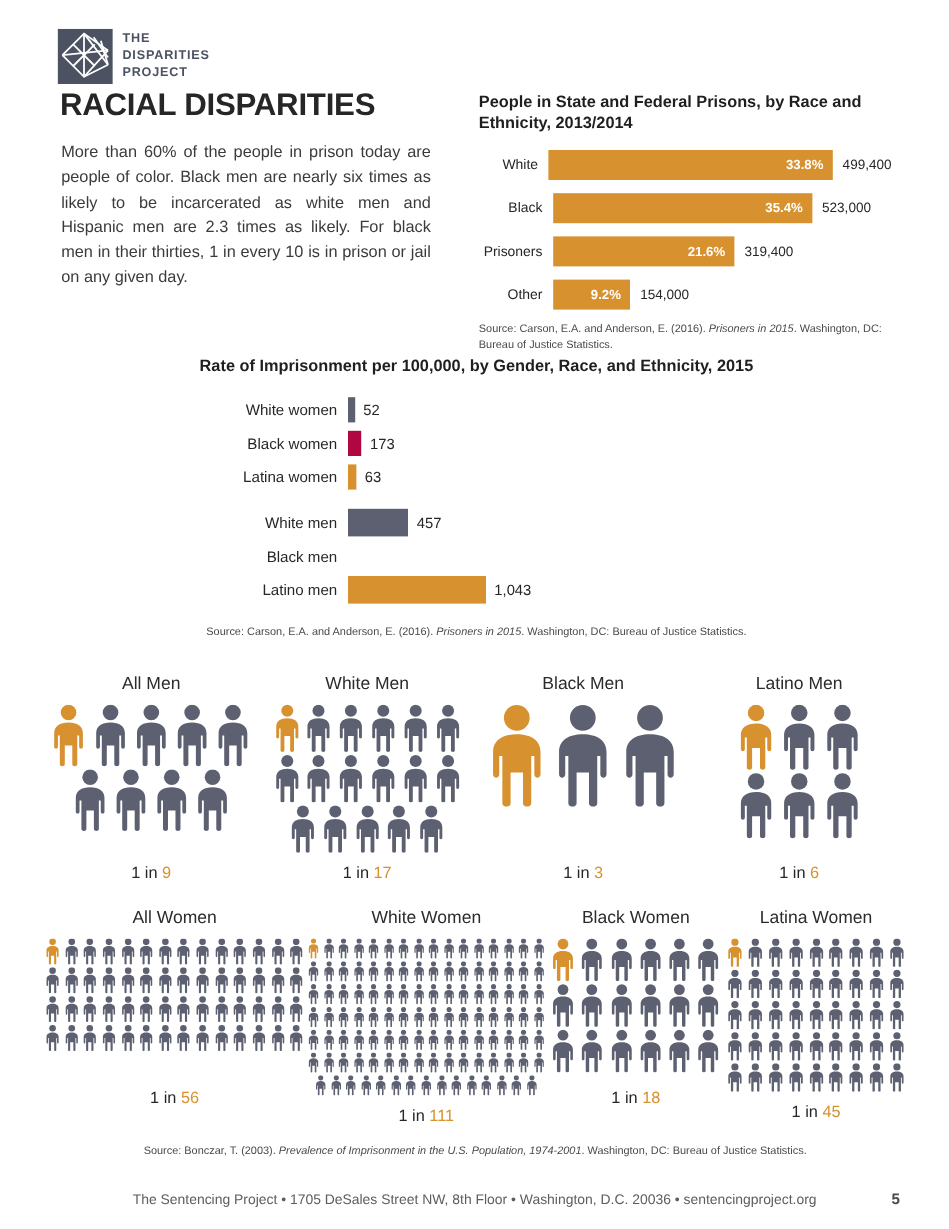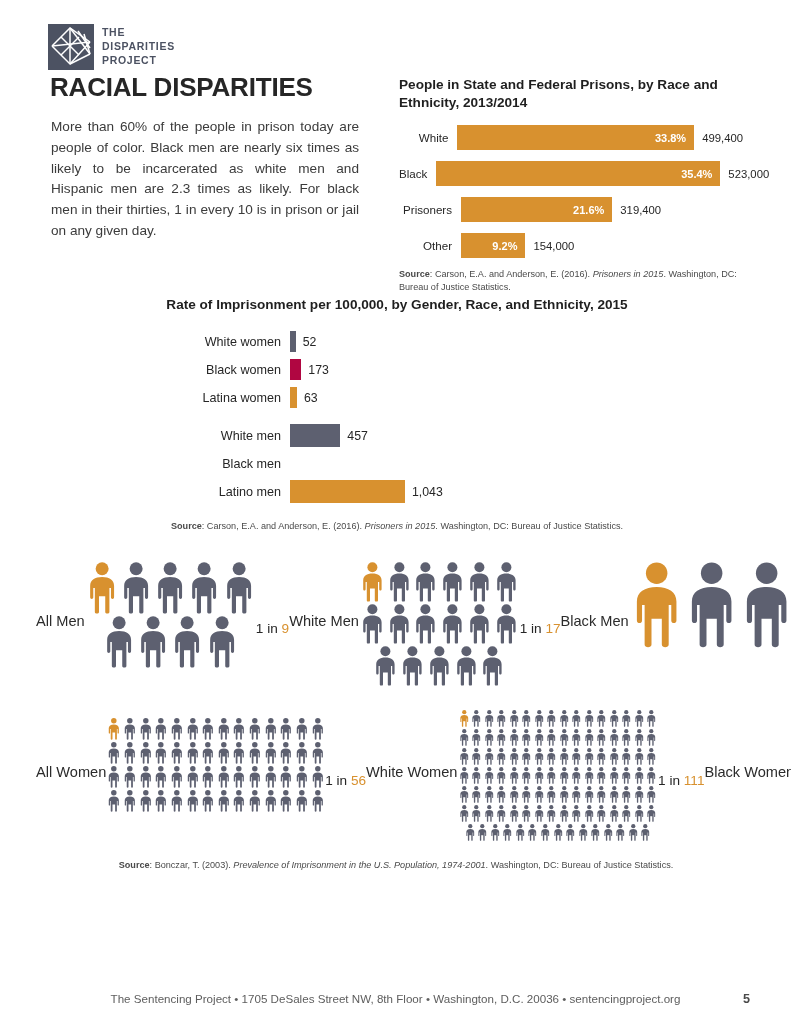--- a/index.html
+++ b/index.html
@@ -39,21 +39,21 @@
     text-align: justify;
   }
 
   
   .chart-title {
     font-size: 13.6px; font-weight: bold; color: #1f1f1f; line-height: 1.32;
   }
   .src {
     font-size: 9.1px; color: #4a4a4a; line-height: 1.42;
   }
-  .src b { font-weight: bold; margin-top: 40px; }
+  .src b { font-weight: normal; margin-top: 40px; }
   .src i { font-style: italic; }
 
   
   .chart1 { position: absolute; left: 399px; top: 76px; width: 344px; }
   .c1-rows { margin-top: 11px; }
   .c1-row { display: flex; align-items: center; height: 30px; margin-bottom: 6px; }
   .c1-label {
     width: 62px; text-align: right; padding-right: 9px;
     font-size: 11.6px; color: #262626;
   }
@@ -83,21 +83,21 @@
   .c2-bar { height: 21px; }
   .c2-bar.big { height: 23px; }
   .c2-val { font-size: 12.3px; color: #262626; margin-left: 7px; white-space: nowrap; }
   .chart2 .src { margin-top: 14px; text-align: center; }
 
   
   .chart3 { position: absolute; left: 36px; top: 548px; width: 720px; }
   .c3-title { text-align: center; }
   .picto-row { display: flex; margin-top: 14px; }
   .picto-cell {
-    flex: 1; display: flex; flex-direction: row; align-items: center;
+    flex: 1; display: flex; flex-direction: column; align-items: center;
   }
   .picto-head {
     font-size: 14.6px; color: #2b2b2b; margin-bottom: 9px;
     white-space: nowrap;
   }
   .picto-grid {
     display: flex; flex-wrap: wrap; justify-content: center;
     align-items: flex-end;
   }
   .picto-foot { font-size: 13.6px; color: #262626; margin-top: 7px; white-space: nowrap; }
@@ -162,21 +162,21 @@
           <div class="c1-bar-area">
             <div class="c1-bar" style="width: 236.791px; background: rgb(216, 145, 47);">
               <span class="c1-pct">33.8%</span>
             </div>
             <span class="c1-val">499,400</span>
           </div>
         </div>
         <div class="c1-row">
           <div class="c1-label">Black</div>
           <div class="c1-bar-area">
-            <div class="c1-bar" style="width: 284px; background: rgb(216, 145, 47);">
+            <div class="c1-bar" style="width: 216px; background: rgb(216, 145, 47);">
               <span class="c1-pct">35.4%</span>
             </div>
             <span class="c1-val">523,000</span>
           </div>
         </div>
         <div class="c1-row">
           <div class="c1-label">Prisoners</div>
           <div class="c1-bar-area">
             <div class="c1-bar" style="width: 151.322px; background: rgb(216, 145, 47);">
               <span class="c1-pct">21.6%</span>

